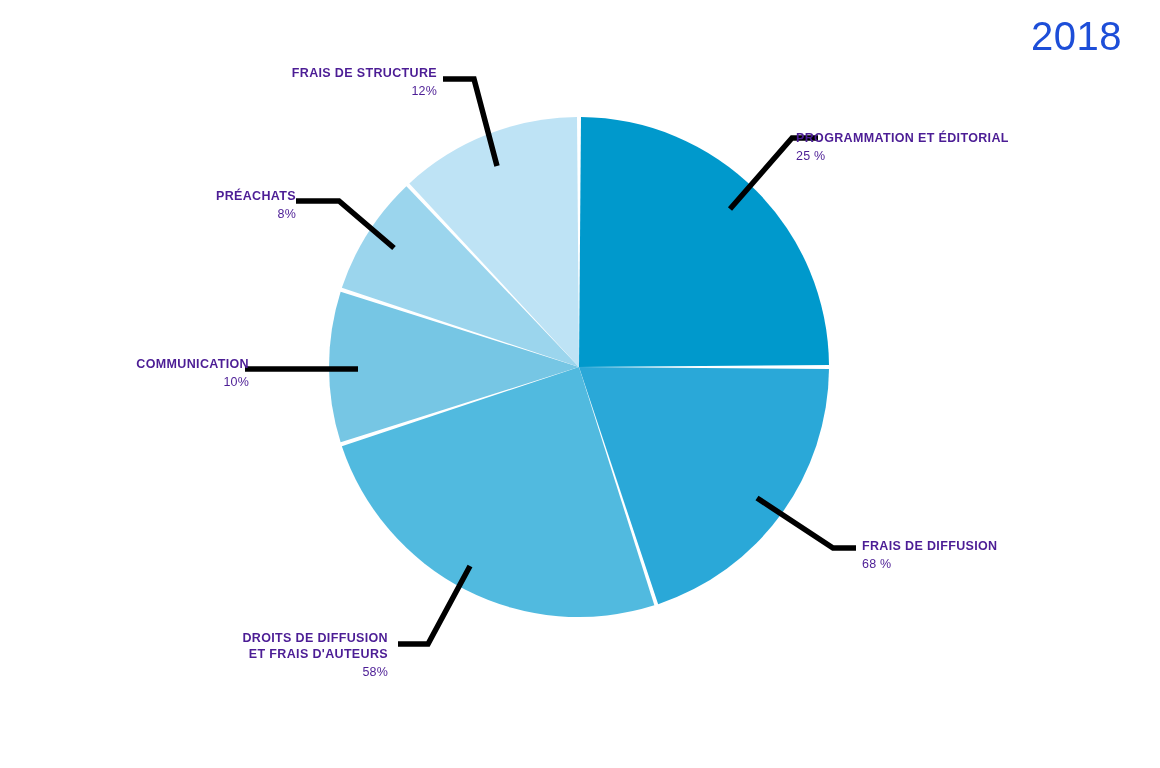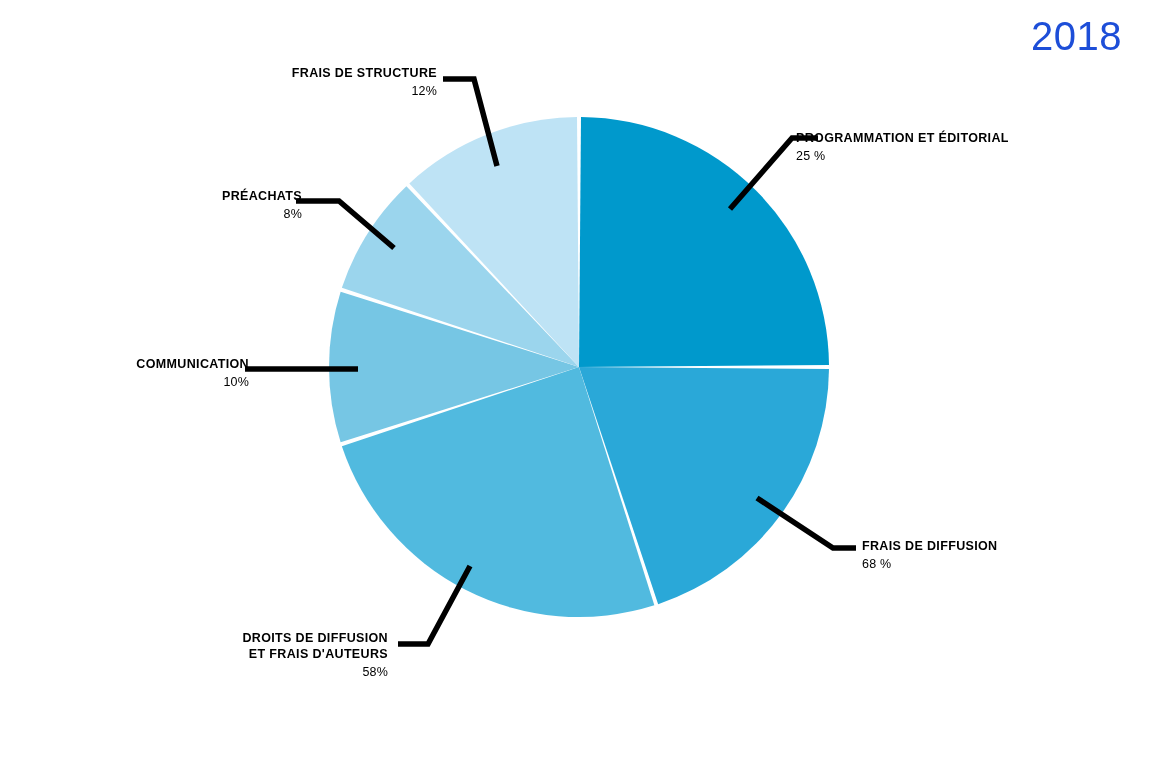--- a/index.html
+++ b/index.html
@@ -35,21 +35,21 @@
     font-size: 40px;
     font-weight: 400;
     letter-spacing: 0.5px;
     color: #1d4ed8;
     line-height: 1;
   }
   .callout {
     position: absolute;
     font-family: "Liberation Sans", sans-serif;
     line-height: 1.28;
-    color: #000000;
+    color: #4c1d95;
     white-space: nowrap;
   }
   .callout .cl-name {
     display: block;
     font-size: 12.5px;
     font-weight: 700;
     letter-spacing: 0.35px;
   }
   .callout .cl-name-2 {
     display: block;
@@ -65,21 +65,21 @@
     margin-top: 2px;
   }
   .align-left { text-align: left; }
   .align-right { text-align: right; }
 
   
   #callout-programmation { left: 796px; top: 130px; }
   #callout-diffusion     { left: 862px; top: 538px; }
   #callout-droits        { left: 0px;  top: 630px; width: 388px; }
   #callout-communication { left: 16px;  top: 356px; width: 233px; }
-  #callout-preachats     { left: 16px;  top: 188px; width: 286px; }
+  #callout-preachats     { left: 10px;  top: 188px; width: 286px; }
   #callout-structure     { left: 0px;  top: 65px;  width: 437px; }
 </style>
 </head>
 <body>
 
 <div id="canvas">
 
   <div class="year-title">2018</div>
 
   <svg id="pie-svg" viewBox="0 0 1160 768">

